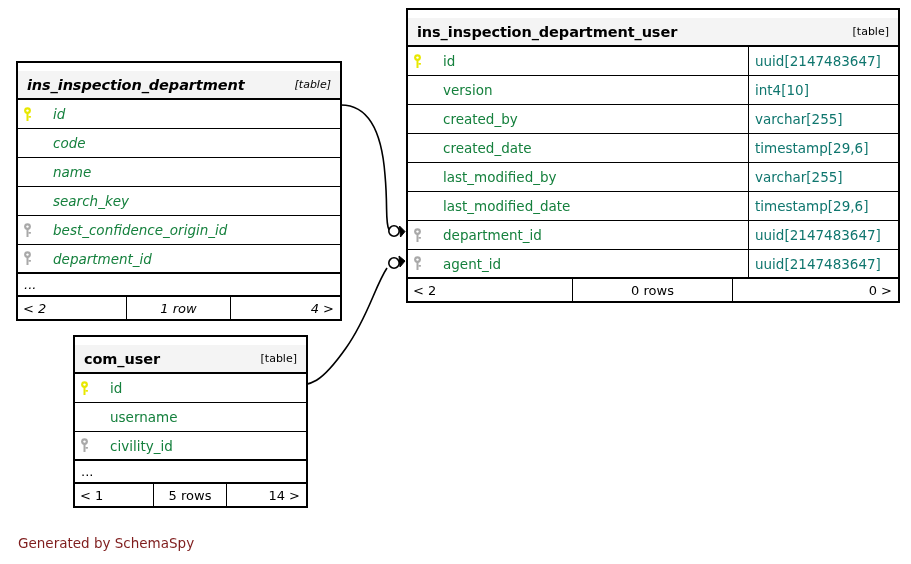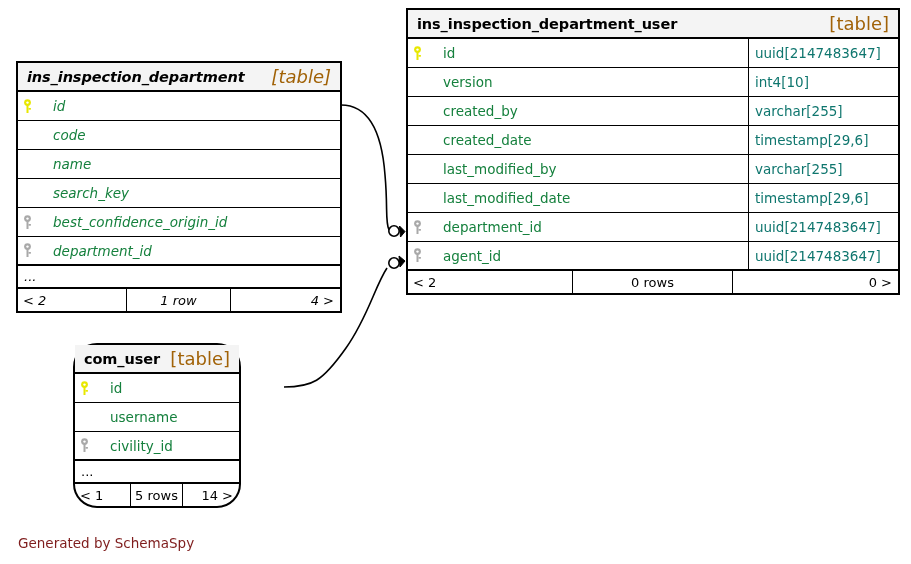--- a/index.html
+++ b/index.html
@@ -37,30 +37,31 @@
   }
   .tbl-header {
     display: flex;
     align-items: center;
     justify-content: space-between;
     background: #f4f4f4;
     border-bottom: 2px solid #000000;
     box-sizing: border-box;
     padding: 0 9px;
     height: 29px;
+    margin-top: 8px;
   }
   .tbl-title {
     font-weight: bold;
     font-size: 14.5px;
     color: #000000;
     letter-spacing: -0.1px;
   }
   .tbl-tag {
-    font-size: 18px;
-    color: #a16207;
+    font-size: 11px;
+    color: #000000;
   }
   .tbl-row {
     display: flex;
     box-sizing: border-box;
     border-bottom: 1px solid #000000;
     height: 29px;
     align-items: stretch;
   }
   .tbl-row.last-col-row {
     border-bottom: 2px solid #000000;
@@ -331,21 +332,21 @@
       <span class="col-type">uuid[2147483647]</span>
     </div>
 
     <div class="tbl-footer">
       <span class="foot-cell foot-left">&lt; 2</span>
       <span class="foot-cell foot-mid">0 rows</span>
       <span class="foot-cell foot-right">0 &gt;</span>
     </div>
   </div>
 
-  <div class="table-box" style="left:73px; top:343px; width:168px;border-radius:24px;">
+  <div class="table-box" style="left:73px; top:335px; width:235px;">
     <div class="tbl-header">
       <span class="tbl-title">com_user</span>
       <span class="tbl-tag">[table]</span>
     </div>
 
     <div class="tbl-row">
       <span class="key-slot">
         <svg width="9" height="15" viewBox="0 0 9 15">
             <circle cx="4.5" cy="3.6" r="3.4" fill="#e8e800"></circle>
             <circle cx="4.5" cy="3.6" r="1.2" fill="#ffffff"></circle>

